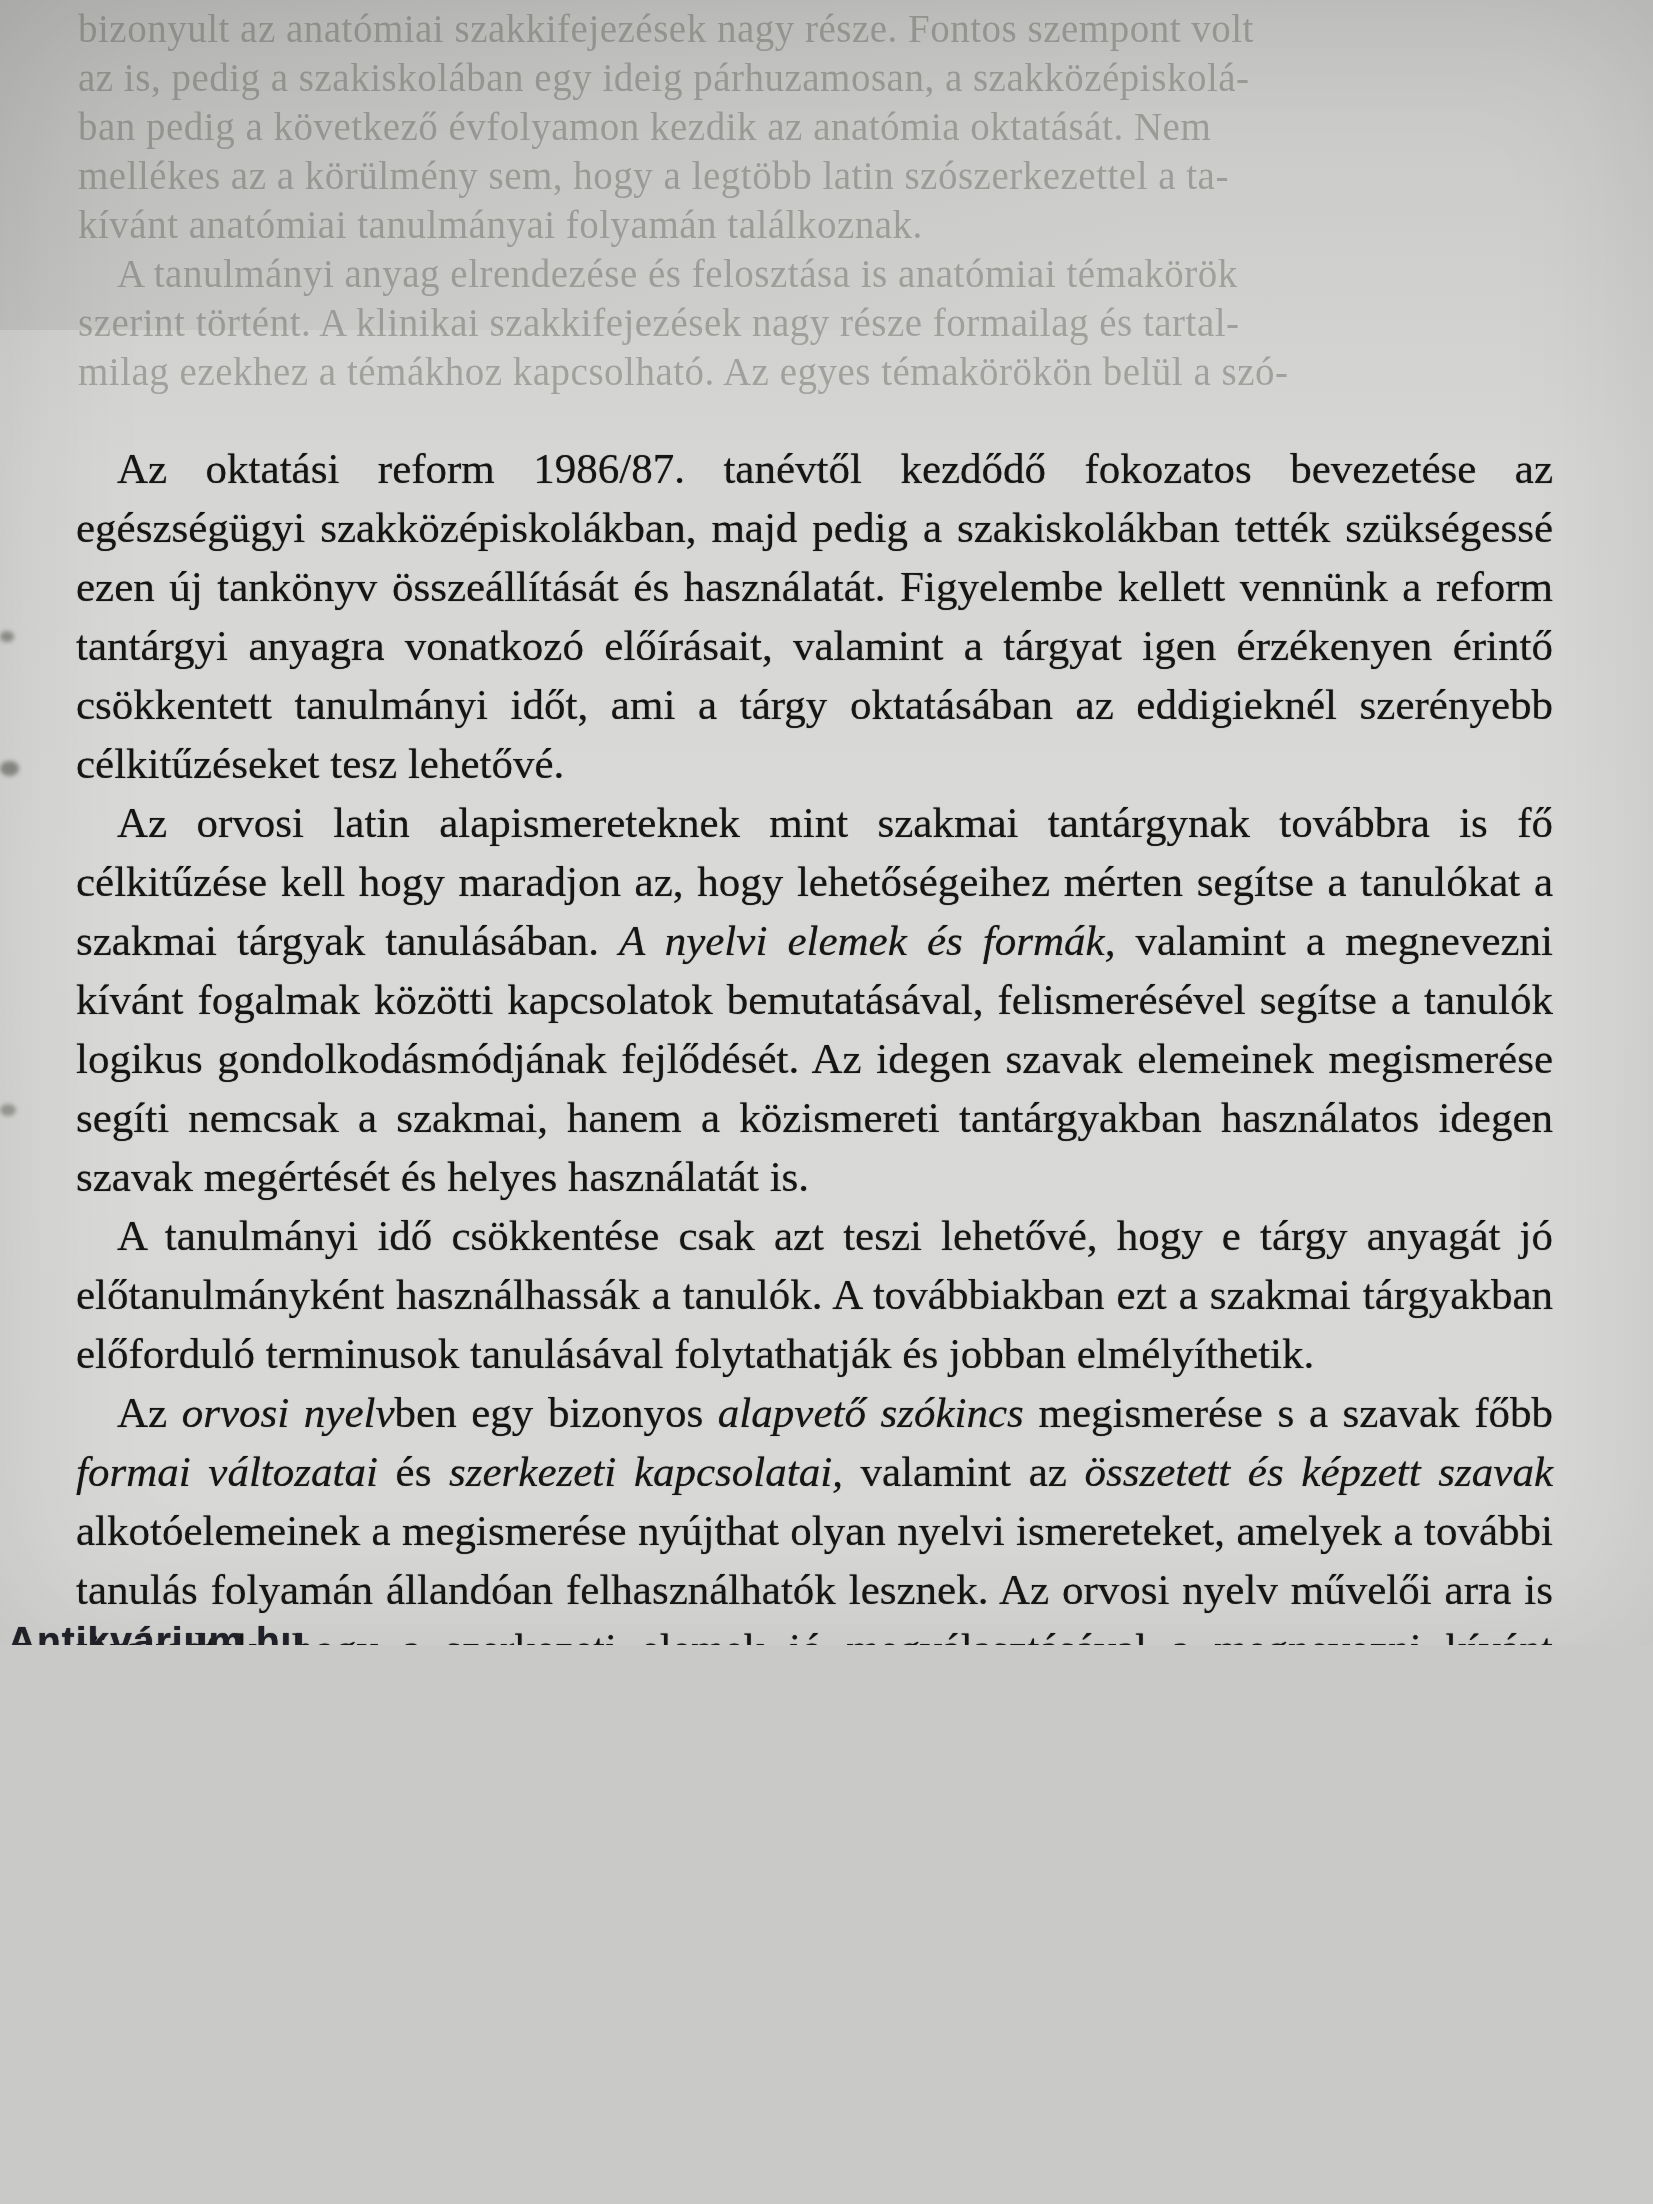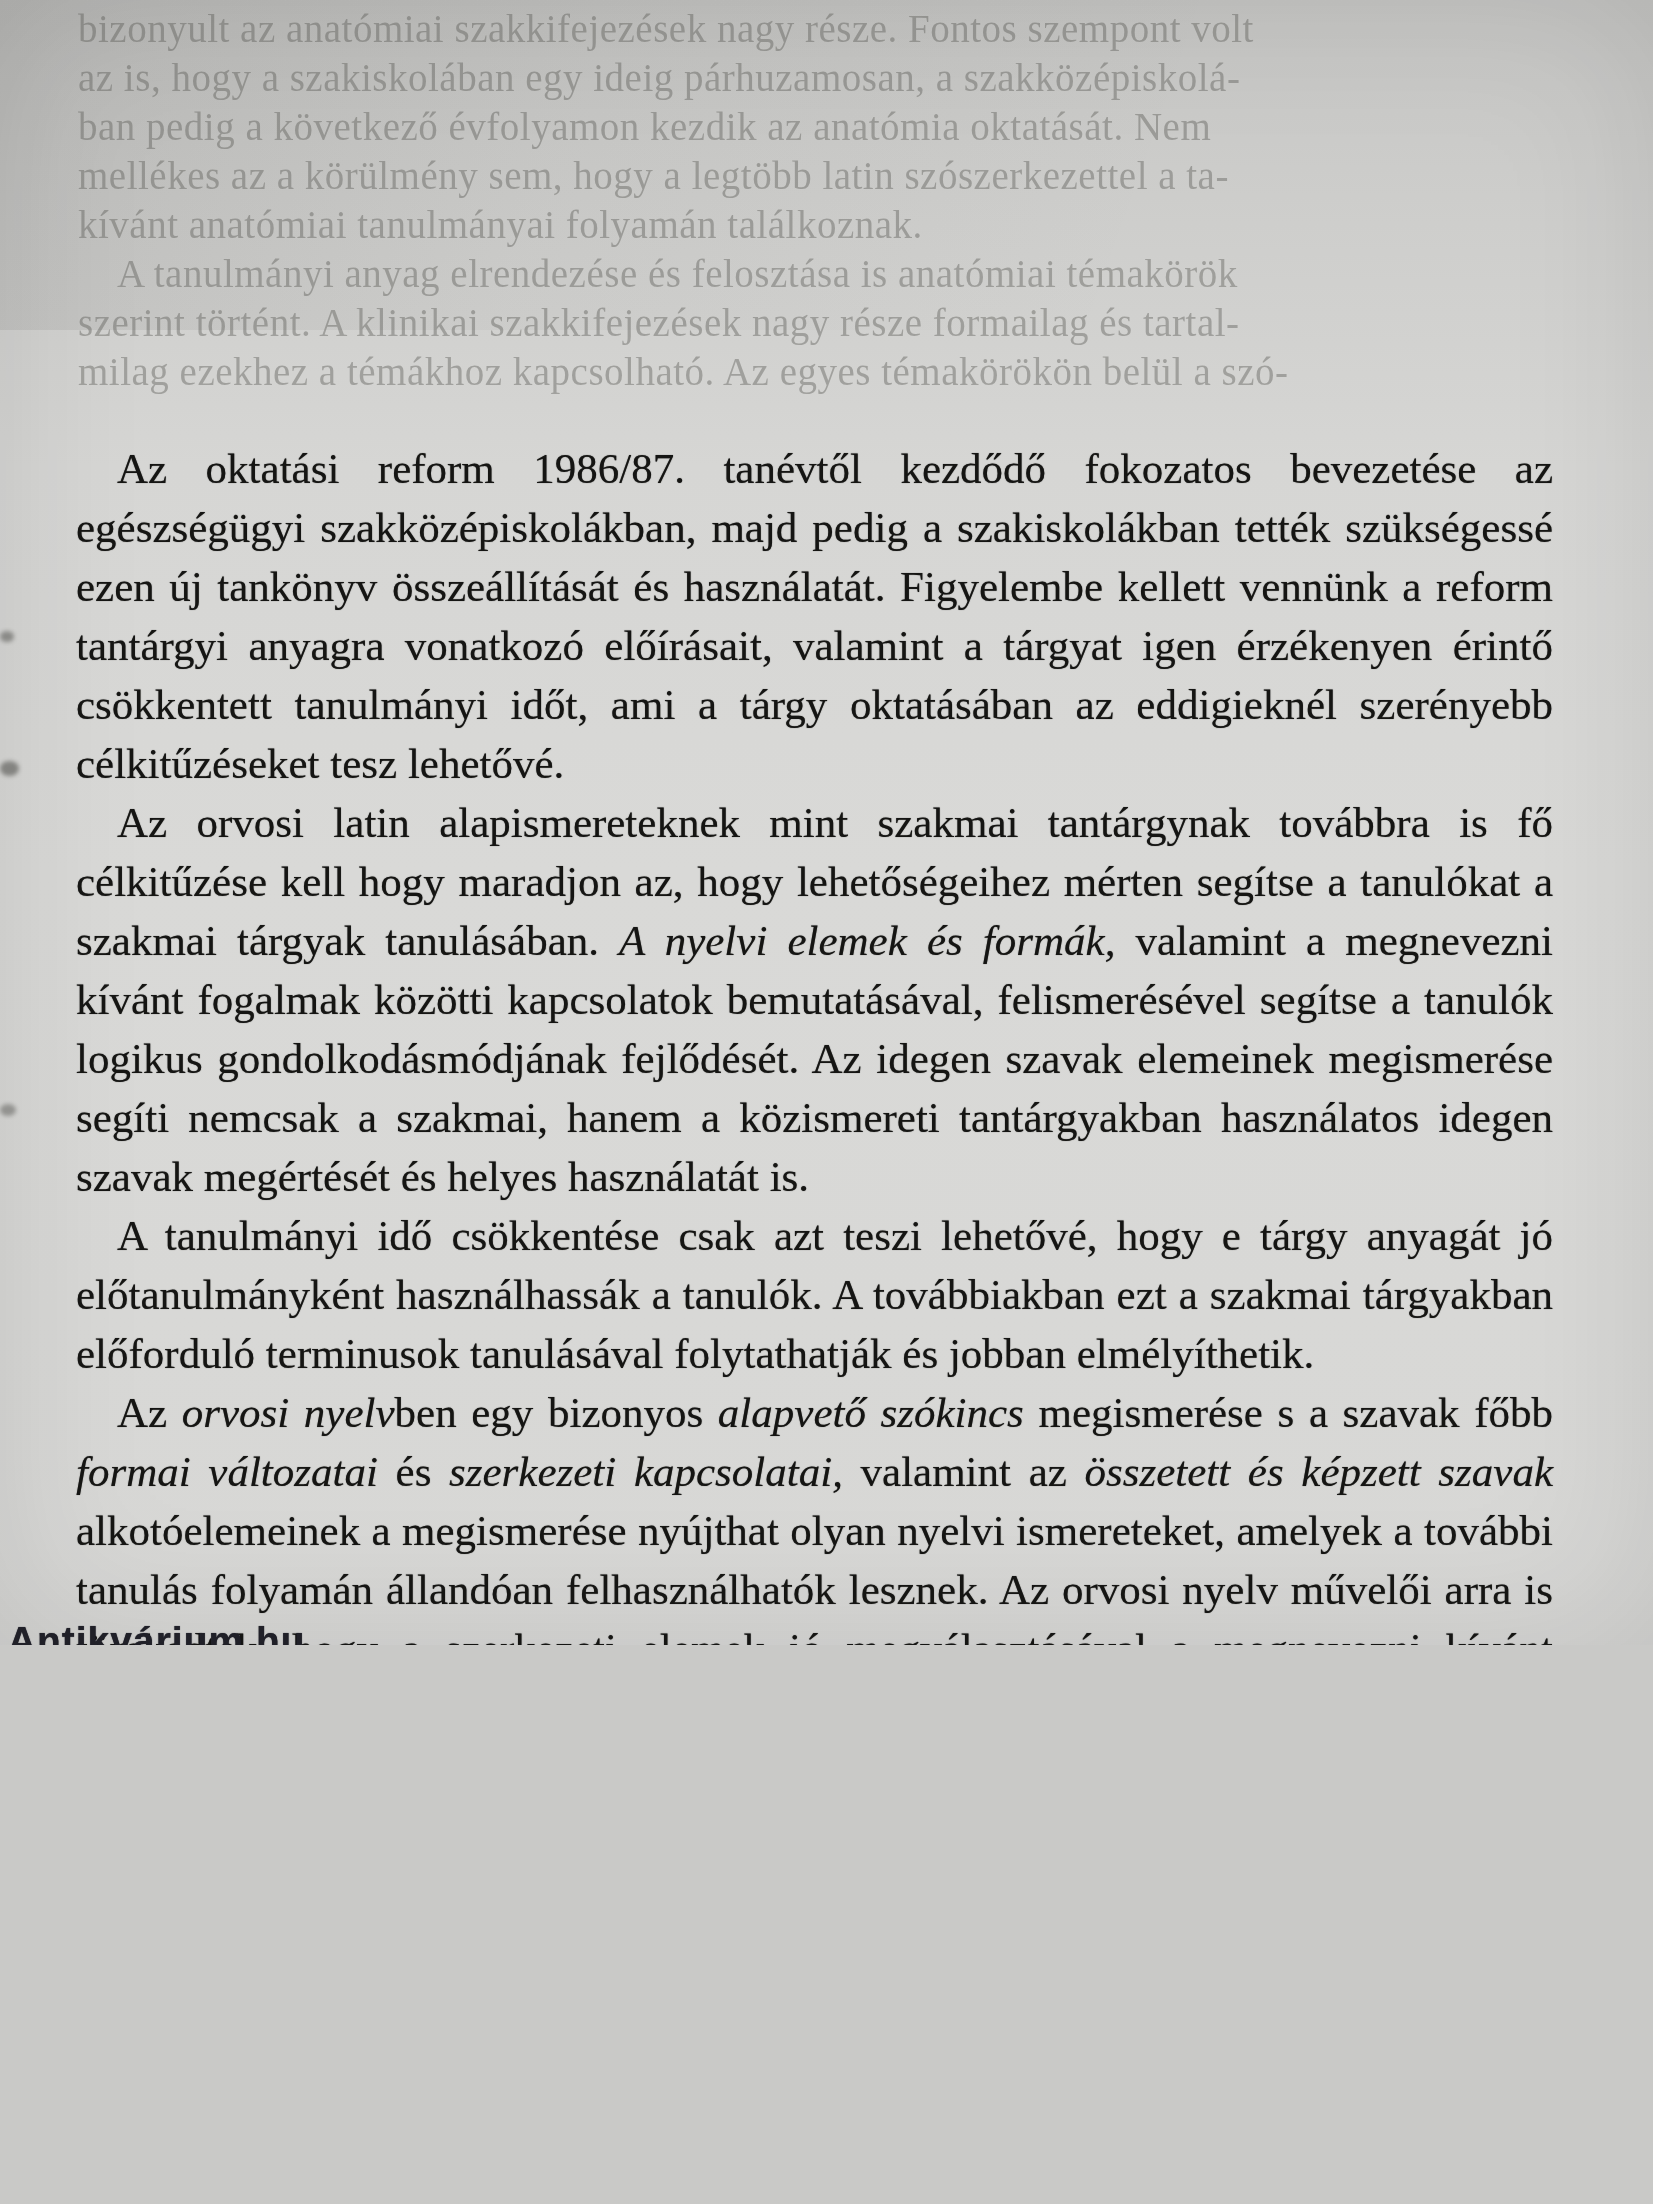--- a/index.html
+++ b/index.html
@@ -89,21 +89,21 @@
   .smudge.s1 { left: 0px; top: 631px; width: 13.6px; height: 10.7px; opacity: 0.45; }
   .smudge.s2 { left: 0px; top: 761px; width: 19.4px; height: 14.6px; opacity: 0.5; }
   .smudge.s3 { left: 0px; top: 1104px; width: 15.5px; height: 11.6px; opacity: 0.4; }
 </style>
 </head>
 <body>
 
 <div class="page">
   <div class="ghost">
       <div class="ghost-line">bizonyult az anatómiai szakkifejezések nagy része. Fontos szempont volt</div>
-      <div class="ghost-line">az is, hogy a szakiskolában egy ideig párhuzamosan, a szakközépiskolá-</div>
+      <div class="ghost-line">az is, pedig a szakiskolában egy ideig párhuzamosan, a szakközépiskolá-</div>
       <div class="ghost-line">ban pedig a következő évfolyamon kezdik az anatómia oktatását. Nem</div>
       <div class="ghost-line">mellékes az a körülmény sem, hogy a legtöbb latin szószerkezettel a ta-</div>
       <div class="ghost-line">kívánt anatómiai tanulmányai folyamán találkoznak.</div>
       <div class="ghost-line indent">A tanulmányi anyag elrendezése és felosztása is anatómiai témakörök</div>
       <div class="ghost-line">szerint történt. A klinikai szakkifejezések nagy része formailag és tartal-</div>
       <div class="ghost-line">milag ezekhez a témákhoz kapcsolható. Az egyes témakörökön belül a szó-</div>
     </div>
   <div class="body-text">
       <p class="indent"><span>Az oktatási reform 1986/87. tanévtől kezdődő fokozatos bevezetése az egészségügyi szakközépiskolákban, majd pedig a szakiskolákban tették szükségessé ezen új tankönyv összeállítását és használatát. Figyelembe kellett vennünk a reform tantárgyi anyagra vonatkozó előírásait, valamint a tárgyat igen érzékenyen érintő csökkentett tanulmányi időt, ami a tárgy oktatásában az eddigieknél szerényebb célkitűzéseket tesz lehetővé.</span></p>
       <p class="indent"><span>Az orvosi latin alapismereteknek mint szakmai tantárgynak továbbra is fő célkitűzése kell hogy maradjon az, hogy lehetőségeihez mérten segítse a tanulókat a szakmai tárgyak tanulásában. </span><em>A nyelvi elemek és formák,</em><span> valamint a megnevezni kívánt fogalmak közötti kapcsolatok bemutatásával, felismerésével segítse a tanulók logikus gondolkodásmódjának fejlődését. Az idegen szavak elemeinek megismerése segíti nemcsak a szakmai, hanem a közismereti tantárgyakban használatos idegen szavak megértését és helyes használatát is.</span></p>

